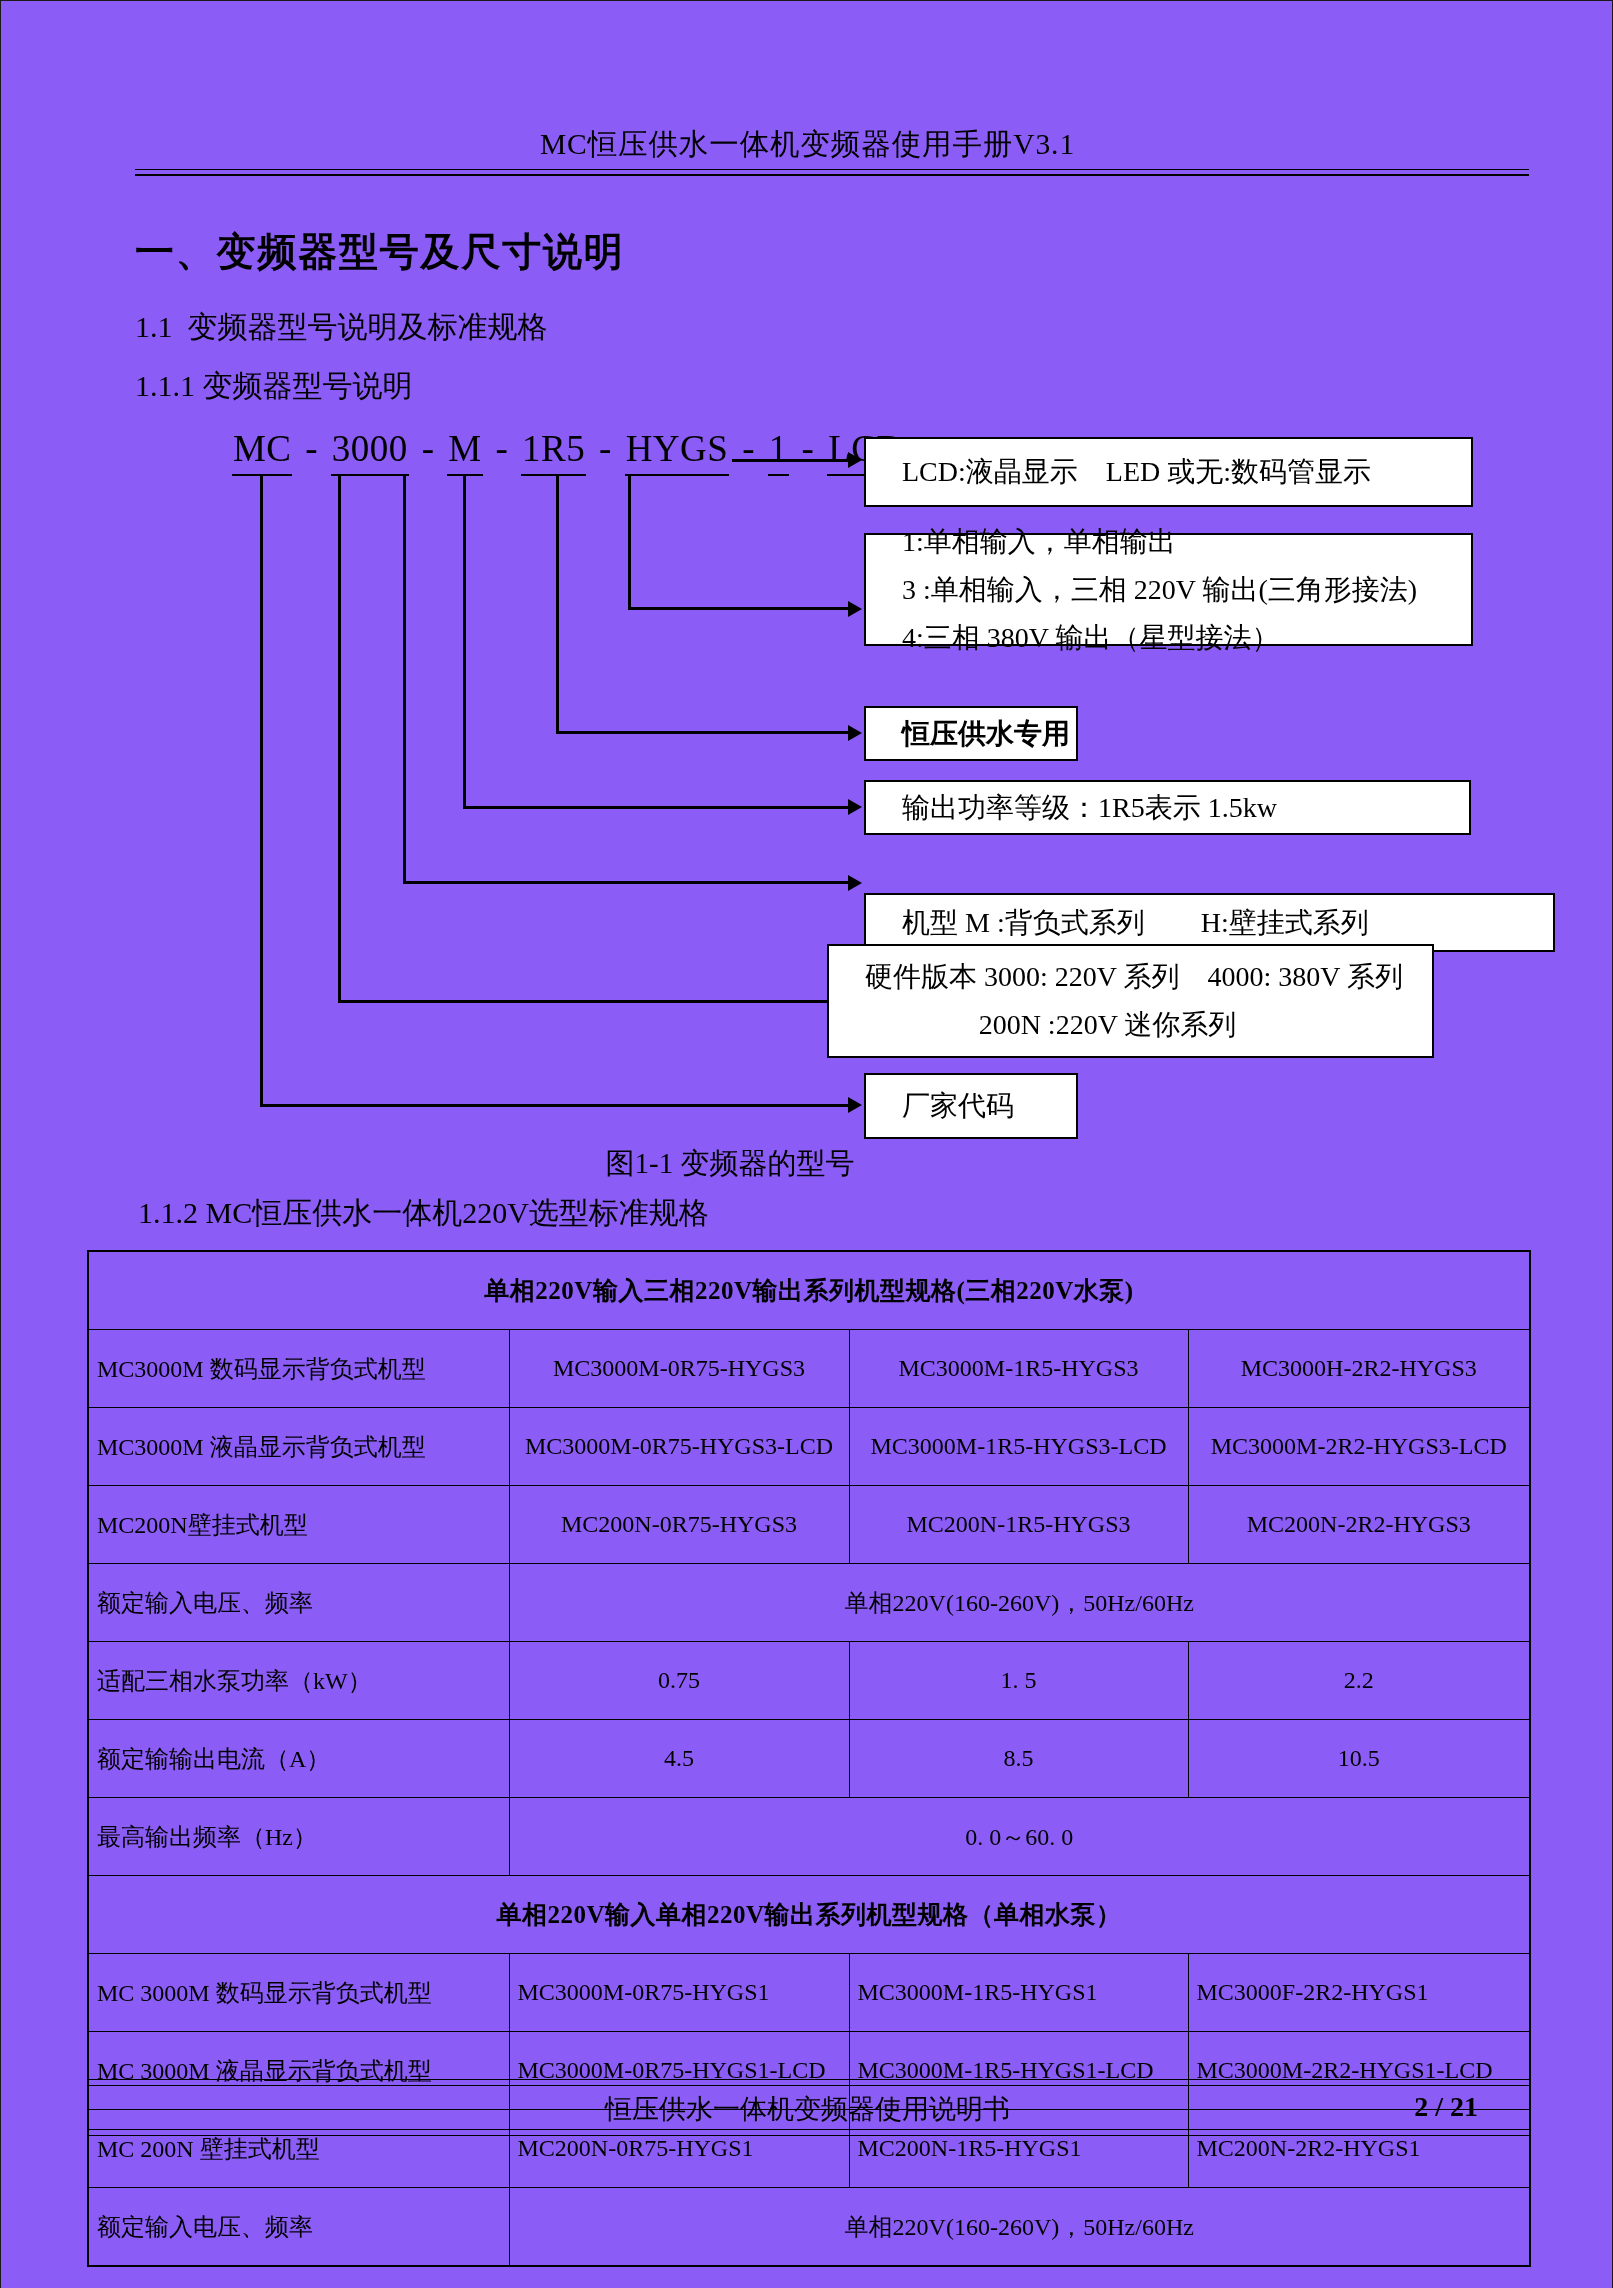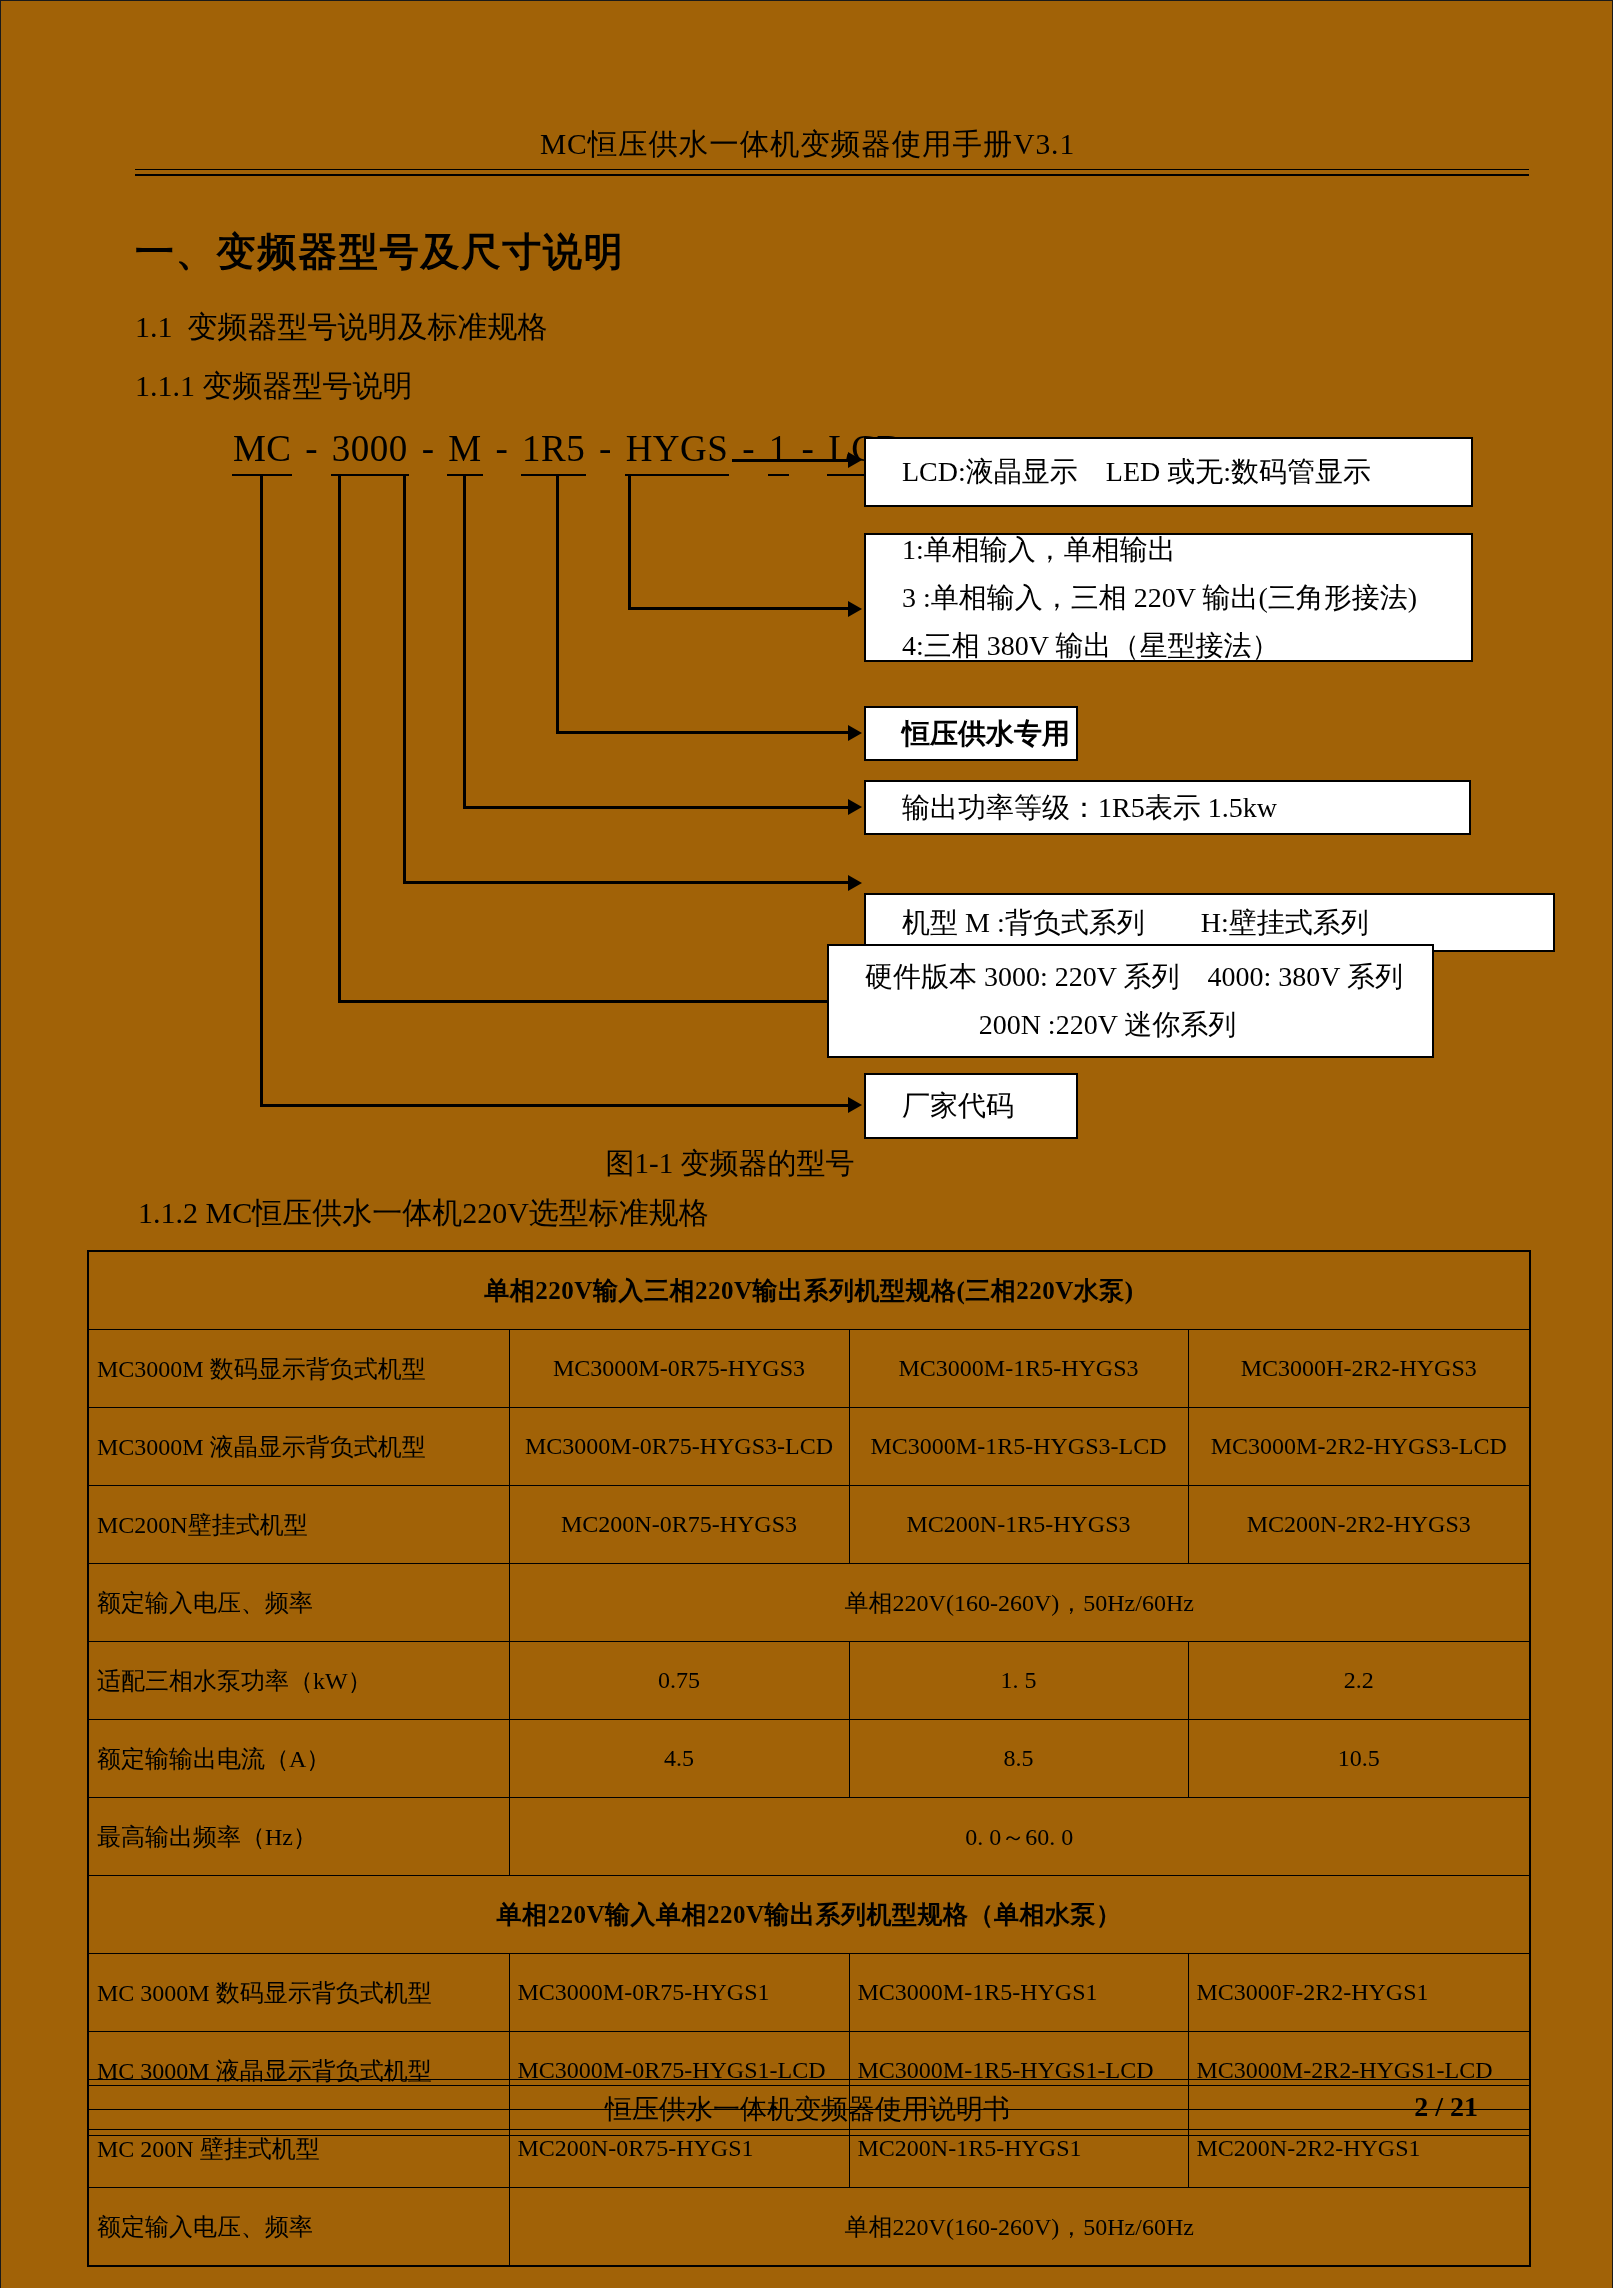--- a/index.html
+++ b/index.html
@@ -1,19 +1,19 @@
 <!DOCTYPE html>
 <html style="font-size:14.8px"><head>
 <meta charset="utf-8">
 <style>
   html,body{margin:0;padding:0;background:#888;}
   .page{
     position:relative;
     width:1613px;height:2289px;
-    background:#a16207;
+    background:#8b5cf6;
     border:1.8px solid #1a1a1a;
     box-sizing:border-box;
     font-family:"Liberation Serif","DejaVu Serif",serif;
     color:#000;
     overflow:hidden;
   }
   [data-bind]{white-space:pre-wrap;}
   .hdr-title{
     position:absolute;top:124px;left:0;width:1613px;
     text-align:center;font-size:29.5px;letter-spacing:0.9px;
@@ -116,21 +116,21 @@
   <div class="arrow" style="left:847px;top:724px;"></div>
   <div class="arrow" style="left:847px;top:798px;"></div>
   <div class="arrow" style="left:847px;top:874px;"></div>
   <div class="arrow" style="left:847px;top:992px;"></div>
   <div class="arrow" style="left:847px;top:1096px;"></div>
 
   <div class="dbox" style="left:863px;top:436px;width:609px;height:70px;">
     <div class="bl" data-bind="diagram.boxes.0.lines.0">LCD:液晶显示　LED 或无:数码管显示</div>
   </div>
 
-  <div class="dbox" style="left:863px;top:532px;width:609px;height:129px;">
+  <div class="dbox" style="left:863px;top:532px;width:609px;height:113px;">
     <div class="bl" data-bind="diagram.boxes.1.lines.0">1:单相输入，单相输出</div>
     <div class="bl" data-bind="diagram.boxes.1.lines.1">3 :单相输入，三相 220V 输出(三角形接法)</div>
     <div class="bl" data-bind="diagram.boxes.1.lines.2">4:三相 380V 输出（星型接法）</div>
   </div>
 
   <div class="dbox" style="left:863px;top:705px;width:214px;height:55px;font-weight:bold;">
     <div class="bl" data-bind="diagram.boxes.2.lines.0">恒压供水专用</div>
   </div>
 
   <div class="dbox" style="left:863px;top:779px;width:607px;height:55px;">

